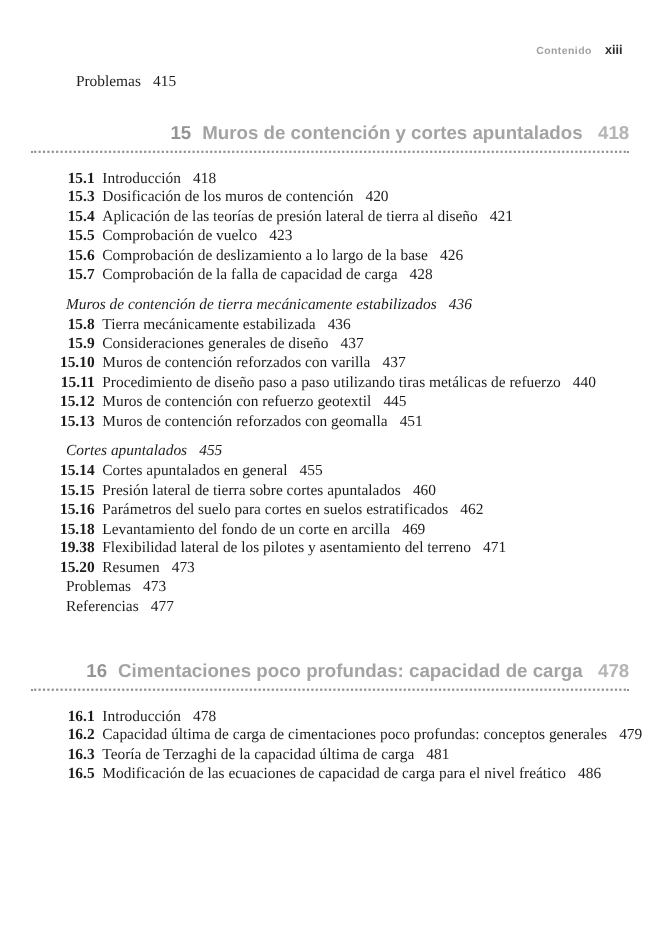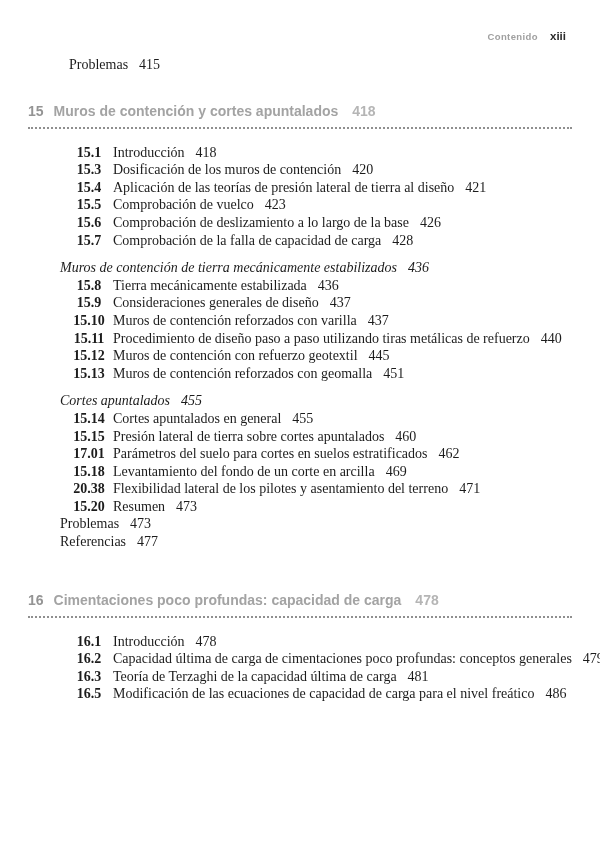--- a/index.html
+++ b/index.html
@@ -1,21 +1,21 @@
 <!DOCTYPE html>
 <html><head>
 <meta charset="utf-8">
 <style>
   html, body { margin: 0; padding: 0; background: #ffffff; }
   .page {
     position: relative;
     width: 600px;
     height: 849px;
     box-sizing: border-box;
-    padding: 28px 28px 0 28px;
+    padding: 38px 28px 0 28px;
     background: #ffffff;
     font-family: "Liberation Serif", serif;
     color: #1c1c1c;
     overflow: hidden;
   }
 
   
   .page-header {
     text-align: right;
     font-family: "Liberation Sans", sans-serif;
@@ -36,24 +36,25 @@
     margin-left: 12px;
   }
 
   
   .pre-block { padding-left: 33px; margin-bottom: 0; }
 
   
   .chapter {
     font-family: "Liberation Sans", sans-serif;
     font-weight: bold;
-    font-size: 14px;
+    font-size: 17px;
     line-height: 22px;
     margin-top: 26px;
     white-space: nowrap;
+    text-align: right;
   }
   .chapter.second { margin-top: 38px; }
   .ch-num   { color: #949494; margin-right: 10px; }
   .ch-title { color: #a3a3a3; }
   .ch-page  { color: #b5b5b5; margin-left: 14px; }
   .dotted-rule {
     border-bottom: 2px dotted #8f8f8f;
     height: 0;
     margin-top: 5px;
   }
@@ -61,24 +62,23 @@
   
   .entries { margin-top: 15px; padding-left: 24px; }
   .row {
     font-size: 14px;
     line-height: 17.6px;
     white-space: nowrap;
   }
   .row .n {
     display: inline-block;
     width: 34px;
-    text-align: center;
+    text-align: right;
     font-weight: bold;
     margin-right: 7px;
-    margin-left: 20px;
   }
   .row .p { margin-left: 11px; }
   .row.sub { font-style: italic; padding-left: 8px; }
   .row.plain { padding-left: 8px; }
   .row.gap { margin-top: 10px; }
 </style>
 </head>
 <body>
 
 <div class="page">
@@ -111,23 +111,23 @@
     <div class="row sec"><span class="n">15.8</span><span class="t">Tierra mecánicamente estabilizada</span><span class="p">436</span></div>
     <div class="row sec"><span class="n">15.9</span><span class="t">Consideraciones generales de diseño</span><span class="p">437</span></div>
     <div class="row sec"><span class="n">15.10</span><span class="t">Muros de contención reforzados con varilla</span><span class="p">437</span></div>
     <div class="row sec"><span class="n">15.11</span><span class="t">Procedimiento de diseño paso a paso utilizando tiras metálicas de refuerzo</span><span class="p">440</span></div>
     <div class="row sec"><span class="n">15.12</span><span class="t">Muros de contención con refuerzo geotextil</span><span class="p">445</span></div>
     <div class="row sec"><span class="n">15.13</span><span class="t">Muros de contención reforzados con geomalla</span><span class="p">451</span></div>
 
     <div class="row sub gap"><span class="t">Cortes apuntalados</span><span class="p">455</span></div>
     <div class="row sec"><span class="n">15.14</span><span class="t">Cortes apuntalados en general</span><span class="p">455</span></div>
     <div class="row sec"><span class="n">15.15</span><span class="t">Presión lateral de tierra sobre cortes apuntalados</span><span class="p">460</span></div>
-    <div class="row sec"><span class="n">17.01</span><span class="t">Parámetros del suelo para cortes en suelos estratificados</span><span class="p">462</span></div>
+    <div class="row sec"><span class="n">15.16</span><span class="t">Parámetros del suelo para cortes en suelos estratificados</span><span class="p">462</span></div>
     <div class="row sec"><span class="n">15.18</span><span class="t">Levantamiento del fondo de un corte en arcilla</span><span class="p">469</span></div>
-    <div class="row sec"><span class="n">20.38</span><span class="t">Flexibilidad lateral de los pilotes y asentamiento del terreno</span><span class="p">471</span></div>
+    <div class="row sec"><span class="n">19.38</span><span class="t">Flexibilidad lateral de los pilotes y asentamiento del terreno</span><span class="p">471</span></div>
     <div class="row sec"><span class="n">15.20</span><span class="t">Resumen</span><span class="p">473</span></div>
     <div class="row plain"><span class="t">Problemas</span><span class="p">473</span></div>
     <div class="row plain"><span class="t">Referencias</span><span class="p">477</span></div>
   </div>
 
   <div class="chapter second">
     <span class="ch-num">16</span><span class="ch-title">Cimentaciones poco profundas: capacidad de carga</span><span class="ch-page">478</span>
   </div>
   <div class="dotted-rule"></div>
 

